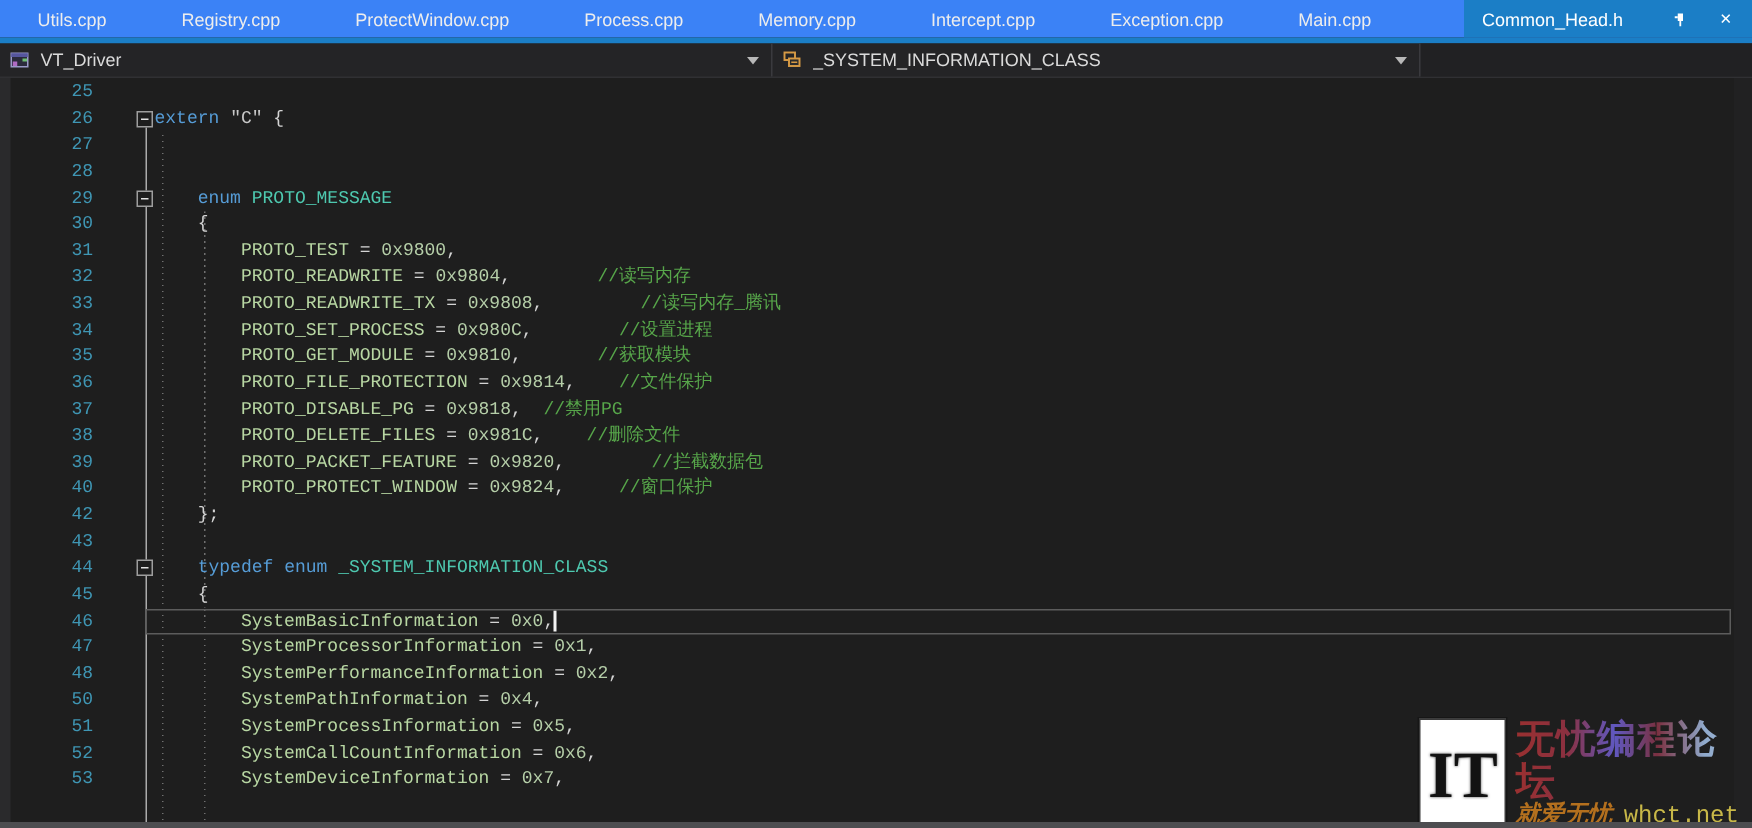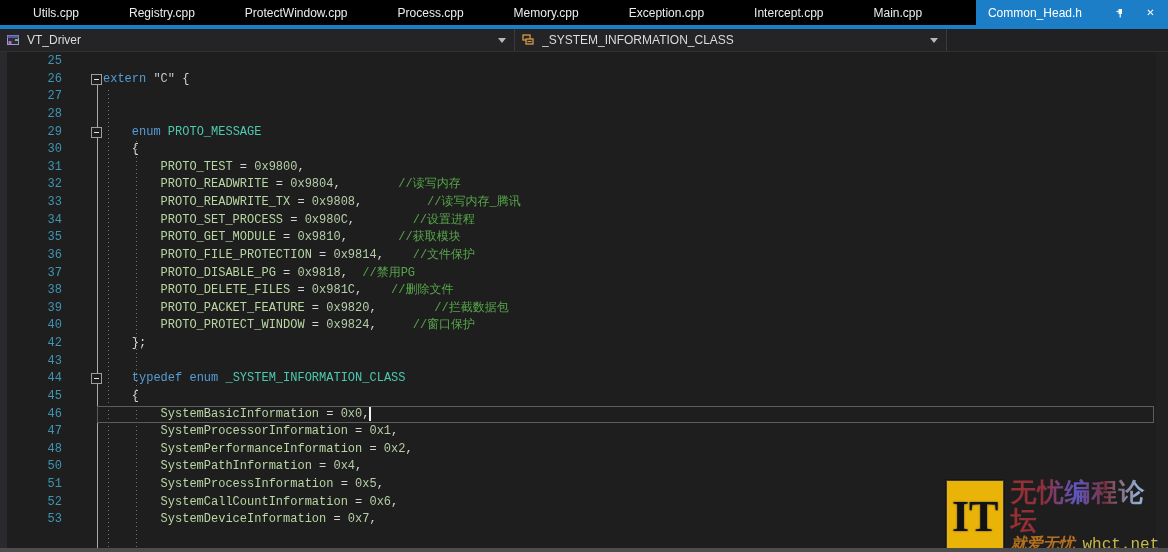--- a/index.html
+++ b/index.html
@@ -2,21 +2,21 @@
 <html style="--c-accent_blue: #1B7EC6; --c-keyword: #569CD6; --c-type: #4EC9B0; --c-member: #B8D7A3; --c-number: #B5CEA8; --c-comment: #57A64A; --c-punct: #D4D4D4; --c-string: #C8C8C8; --c-line_number: #3F96B4;"><head>
 <meta charset="utf-8">
 <style>
   html,body{margin:0;padding:0;background:#1E1E1E;}
   *{box-sizing:border-box;}
   #screen{position:relative;width:1168px;height:552px;overflow:hidden;
           font-family:"Liberation Sans",sans-serif;background:#1E1E1E;}
 
   
   .tabbar{position:absolute;left:0;top:0;width:1168px;height:25px;
-          background:#000000;display:flex;align-items:stretch;padding-left:8px;}
+          background:#3b82f6;display:flex;align-items:stretch;}
   .tab{display:flex;align-items:center;padding:0 25px;color:#EDEDED;
        font-size:12px;white-space:nowrap;cursor:default;}
   .tab.active{margin-left:auto;background:var(--c-accent_blue);color:#FFFFFF;padding:0 10px 0 12px;gap:15px;}
   .tab.active .tlabel{margin-right:10px;}
   .tab .pin,.tab .close{display:inline-flex;align-items:center;justify-content:center;
        width:15px;height:15px;margin-left:3px;color:#FFFFFF;font-size:10px;}
   .tabstrip-underline{position:absolute;left:0;top:25px;width:1168px;height:4px;
        background:var(--c-accent_blue);}
 
   
@@ -63,21 +63,21 @@
   
   .bottombar{position:absolute;left:0;bottom:0;width:1168px;height:4px;background:#4D4D50;z-index:9;}
   .right-scroll{position:absolute;right:0;top:52px;bottom:4px;width:12px;background:#212122;}
 
   
   .project-icon,.enum-icon{display:inline-flex;width:14px;height:14px;flex:none;}
   .icon svg{display:block;}
 
   
   .watermark{position:absolute;left:946px;top:478px;display:flex;align-items:center;z-index:8;}
-  .wm-logo{width:60px;height:74px;background:#eab308;border:1px solid #3A3A3A;outline:1px solid #161616;
+  .wm-logo{width:60px;height:74px;background:#ffffff;border:1px solid #3A3A3A;outline:1px solid #161616;
            display:flex;align-items:center;justify-content:center;
            font-family:"Liberation Serif",serif;font-weight:bold;font-size:44px;color:#121212;
            text-shadow:0 0 2px #4E4E4E;}
   .wm-text{margin-left:6px;}
   .wm-title{font-size:26px;font-weight:bold;letter-spacing:1px;line-height:28px;
             background:linear-gradient(90deg,#9A3030 0%,#8A3040 22%,#6058C0 42%,#7A3040 60%,#90AACC 80%,#A6BEDC 100%);
             -webkit-background-clip:text;background-clip:text;color:transparent;}
   .wm-sub{font-size:16px;font-weight:bold;line-height:20px;}
   .wm-sub .love{color:#B4701E;font-style:italic;}
   .wm-sub .site{color:#C8B848;margin-left:8px;font-family:"Liberation Mono",monospace;font-weight:normal;}
@@ -97,24 +97,24 @@
     <div class="tab">
         <span class="tlabel">ProtectWindow.cpp</span>
       </div>
     <div class="tab">
         <span class="tlabel">Process.cpp</span>
       </div>
     <div class="tab">
         <span class="tlabel">Memory.cpp</span>
       </div>
     <div class="tab">
+        <span class="tlabel">Intercept.cpp</span>
+      </div>
+    <div class="tab">
         <span class="tlabel">Exception.cpp</span>
-      </div>
-    <div class="tab">
-        <span class="tlabel">Intercept.cpp</span>
       </div>
     <div class="tab">
         <span class="tlabel">Main.cpp</span>
       </div>
     <div class="tab active">
       <span class="tlabel">Common_Head.h</span>
       <span class="pin">
         <svg width="12" height="12" viewBox="0 0 12 12">
             <g stroke="#FFFFFF" stroke-width="1.2" fill="none">
               <rect x="6.5" y="2" width="3.5" height="5" fill="#FFFFFF" stroke="none"></rect>

